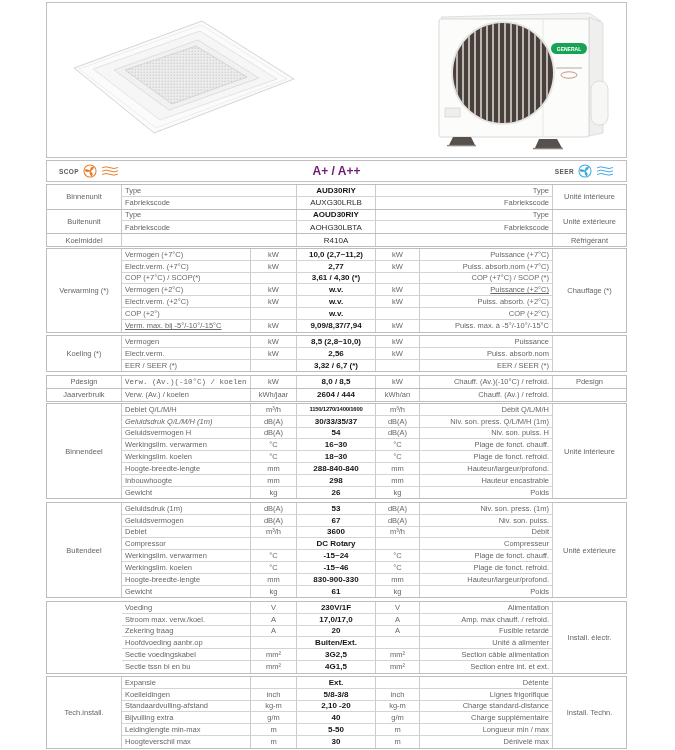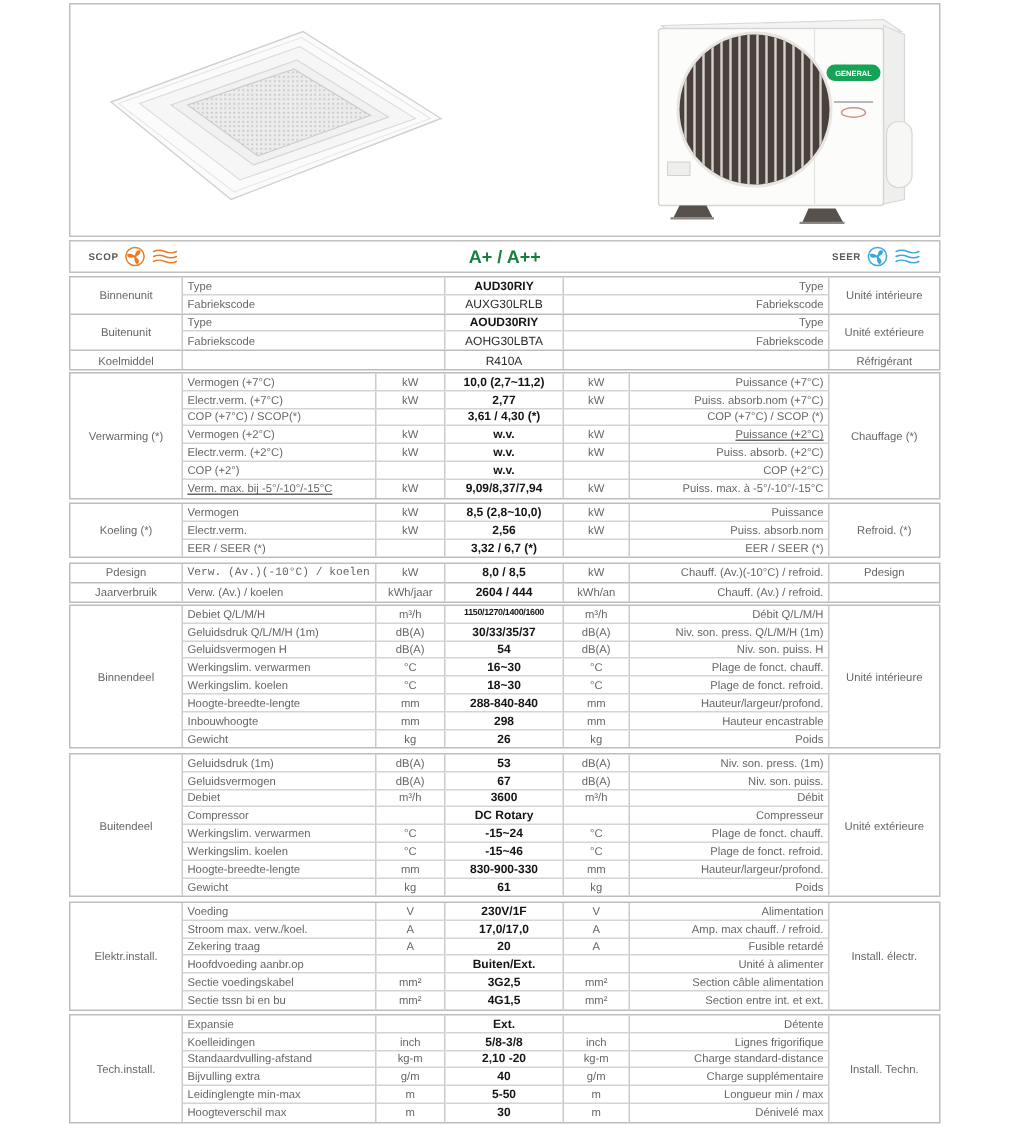--- a/index.html
+++ b/index.html
@@ -13,21 +13,21 @@
   }
   
   .images-box { top:2px; height:156px; }
   .img-wrap { position:absolute; }
   
   .rating-bar { top:160px; height:22px; display:flex; align-items:center;
     justify-content:space-between; padding:0 12px; }
   .rating-side { display:flex; align-items:center; gap:4px; }
   .rating-label { font-size:6.5px; font-weight:bold; color:#5a5a5a; letter-spacing:.4px; }
   .rating-title { position:absolute; left:50%; transform:translateX(-50%);
-    font-size:12px; font-weight:bold; color:#15803d; }
+    font-size:12px; font-weight:bold; color:#701a75; }
   .ico-orange { color:var(--scop-orange); }
   .ico-blue   { color:var(--seer-blue); }
   
   .tbox { position:absolute; left:46px; box-sizing:content-box;
     border:1px solid #bdbdbd; background:#fff; }
   .grp  { display:grid; grid-template-columns:75px 129px 46px 79px 44px 133px 73px;
     grid-auto-rows:11.8px; }
   .grp.merged { grid-template-columns:75px 175px 79px 177px 73px; }
   .grp + .grp { border-top:1px solid #bdbdbd; }
   .cell { display:flex; align-items:center; box-sizing:border-box;
@@ -248,21 +248,20 @@
           <div class="cell lbl" style="grid-area: 2 / 2;">Electr.verm.</div>
           <div class="cell unit" style="grid-area: 2 / 3;">kW</div>
           <div class="cell val" style="grid-area: 2 / 4;">2,56</div>
           <div class="cell unit" style="grid-area: 2 / 5;">kW</div>
           <div class="cell fr" style="grid-area: 2 / 6;">Puiss. absorb.nom</div>
           <div class="cell lbl last" style="grid-area: 3 / 2;">EER / SEER (*)</div>
           <div class="cell unit last" style="grid-area: 3 / 3;"></div>
           <div class="cell val last" style="grid-area: 3 / 4;">3,32 / 6,7 (*)</div>
           <div class="cell unit last" style="grid-area: 3 / 5;"></div>
           <div class="cell fr last" style="grid-area: 3 / 6;">EER / SEER (*)</div>
-          <div class="cell cat catr" style="grid-area: 1 / 7 / span 3;">Refroid. (*)</div>
         </div>
       </div>
       <div class="tbox" style="top: 375px;">
         <div class="grp">
           <div class="cell cat" style="grid-area: 1 / 1 / span 1;">Pdesign</div>
           <div class="cell lbl last" style="grid-area: 1 / 2; font-family: Liberation Mono, monospace;">Verw. (Av.)(-10°C) / koelen</div>
           <div class="cell unit last" style="grid-area: 1 / 3;">kW</div>
           <div class="cell val last" style="grid-area: 1 / 4;">8,0 / 8,5</div>
           <div class="cell unit last" style="grid-area: 1 / 5;">kW</div>
           <div class="cell fr last" style="grid-area: 1 / 6;">Chauff. (Av.)(-10°C) / refroid.</div>
@@ -279,21 +278,21 @@
         </div>
       </div>
       <div class="tbox" style="top: 403px;">
         <div class="grp">
           <div class="cell cat" style="grid-area: 1 / 1 / span 8;">Binnendeel</div>
           <div class="cell lbl" style="grid-area: 1 / 2;">Debiet Q/L/M/H</div>
           <div class="cell unit" style="grid-area: 1 / 3;">m³/h</div>
           <div class="cell val small" style="grid-area: 1 / 4;">1150/1270/1400/1600</div>
           <div class="cell unit" style="grid-area: 1 / 5;">m³/h</div>
           <div class="cell fr" style="grid-area: 1 / 6;">Débit Q/L/M/H</div>
-          <div class="cell lbl" style="grid-area: 2 / 2;">Geluidsdruk  Q/L/M/H (1m)</div>
+          <div class="cell lbl" style="grid-area: 2 / 2; font-style: italic;">Geluidsdruk  Q/L/M/H (1m)</div>
           <div class="cell unit" style="grid-area: 2 / 3;">dB(A)</div>
           <div class="cell val" style="grid-area: 2 / 4;">30/33/35/37</div>
           <div class="cell unit" style="grid-area: 2 / 5;">dB(A)</div>
           <div class="cell fr" style="grid-area: 2 / 6;">Niv. son. press. Q/L/M/H (1m)</div>
           <div class="cell lbl" style="grid-area: 3 / 2;">Geluidsvermogen H</div>
           <div class="cell unit" style="grid-area: 3 / 3;">dB(A)</div>
           <div class="cell val" style="grid-area: 3 / 4;">54</div>
           <div class="cell unit" style="grid-area: 3 / 5;">dB(A)</div>
           <div class="cell fr" style="grid-area: 3 / 6;">Niv. son. puiss. H</div>
           <div class="cell lbl" style="grid-area: 4 / 2;">Werkingslim. verwarmen</div>
@@ -365,21 +364,20 @@
           <div class="cell lbl last" style="grid-area: 8 / 2;">Gewicht</div>
           <div class="cell unit last" style="grid-area: 8 / 3;">kg</div>
           <div class="cell val last" style="grid-area: 8 / 4;">61</div>
           <div class="cell unit last" style="grid-area: 8 / 5;">kg</div>
           <div class="cell fr last" style="grid-area: 8 / 6;">Poids</div>
           <div class="cell cat catr" style="grid-area: 1 / 7 / span 8;">Unité extérieure</div>
         </div>
       </div>
       <div class="tbox" style="top: 601px;">
         <div class="grp">
-          <div class="cell cat" style="grid-area: 1 / 1 / span 6;">Elektr.install.</div>
           <div class="cell lbl" style="grid-area: 1 / 2;">Voeding</div>
           <div class="cell unit" style="grid-area: 1 / 3;">V</div>
           <div class="cell val" style="grid-area: 1 / 4;">230V/1F</div>
           <div class="cell unit" style="grid-area: 1 / 5;">V</div>
           <div class="cell fr" style="grid-area: 1 / 6;">Alimentation</div>
           <div class="cell lbl" style="grid-area: 2 / 2;">Stroom max. verw./koel.</div>
           <div class="cell unit" style="grid-area: 2 / 3;">A</div>
           <div class="cell val" style="grid-area: 2 / 4;">17,0/17,0</div>
           <div class="cell unit" style="grid-area: 2 / 5;">A</div>
           <div class="cell fr" style="grid-area: 2 / 6;">Amp. max chauff. / refroid.</div>

